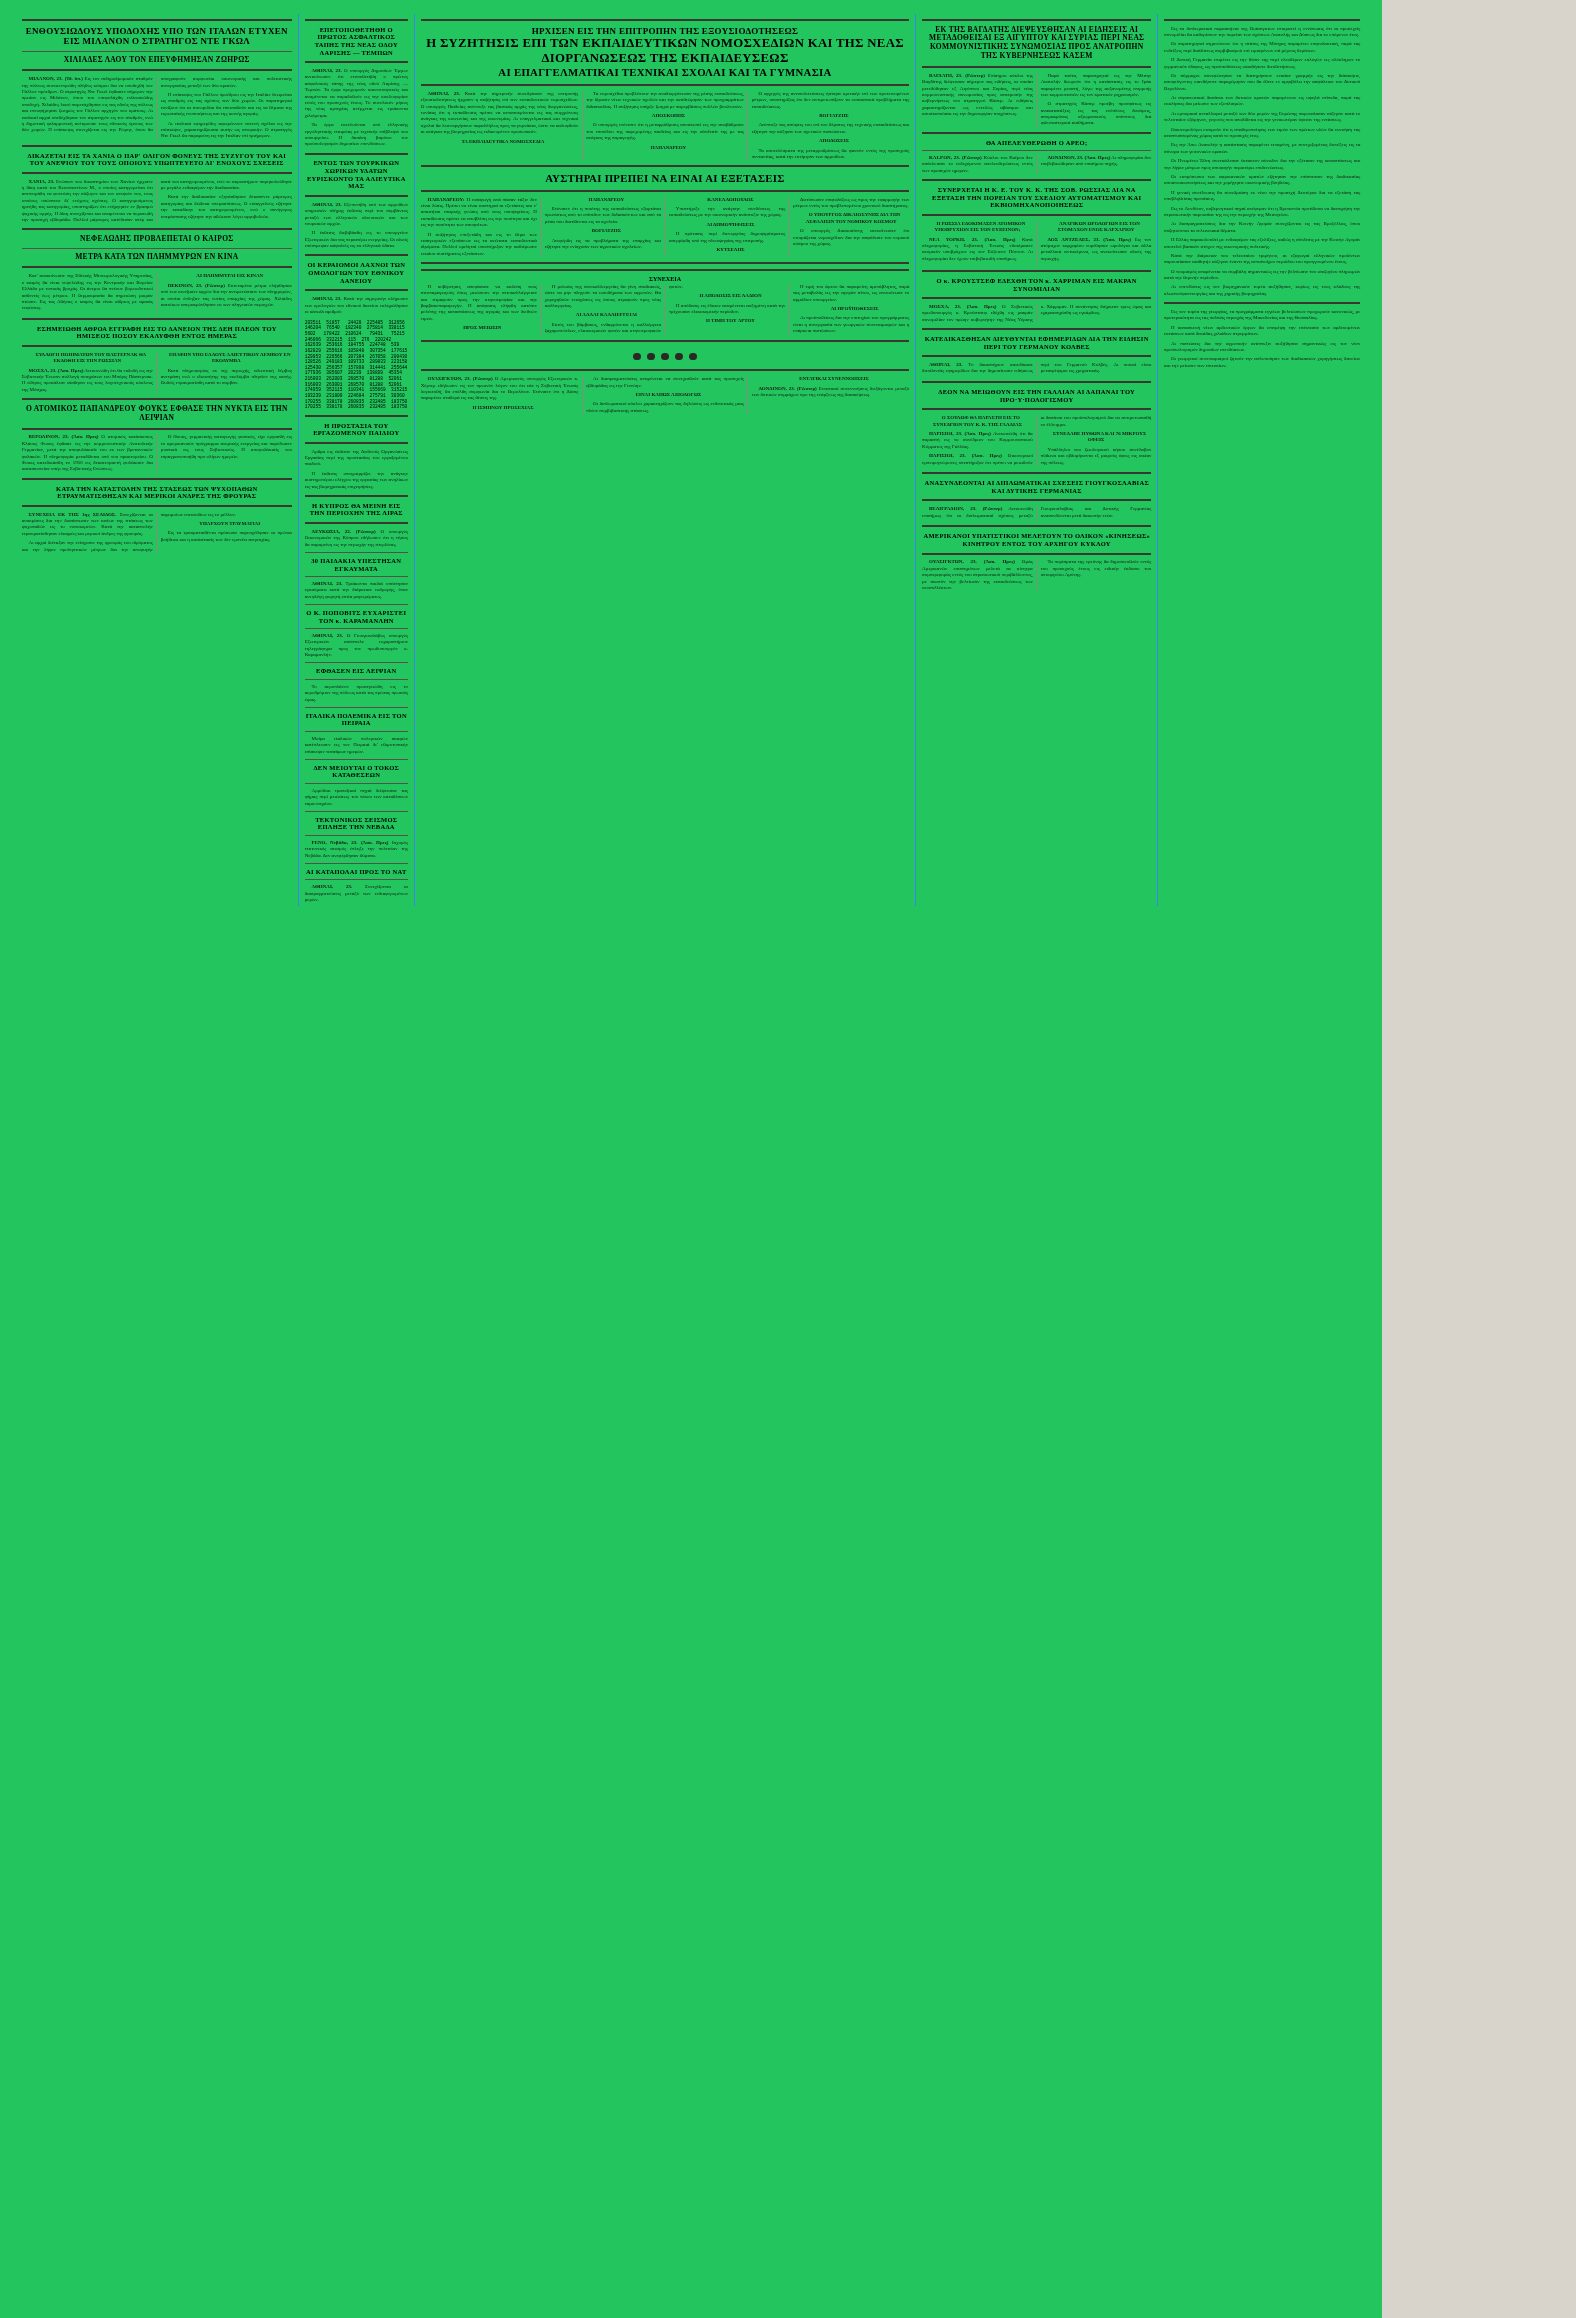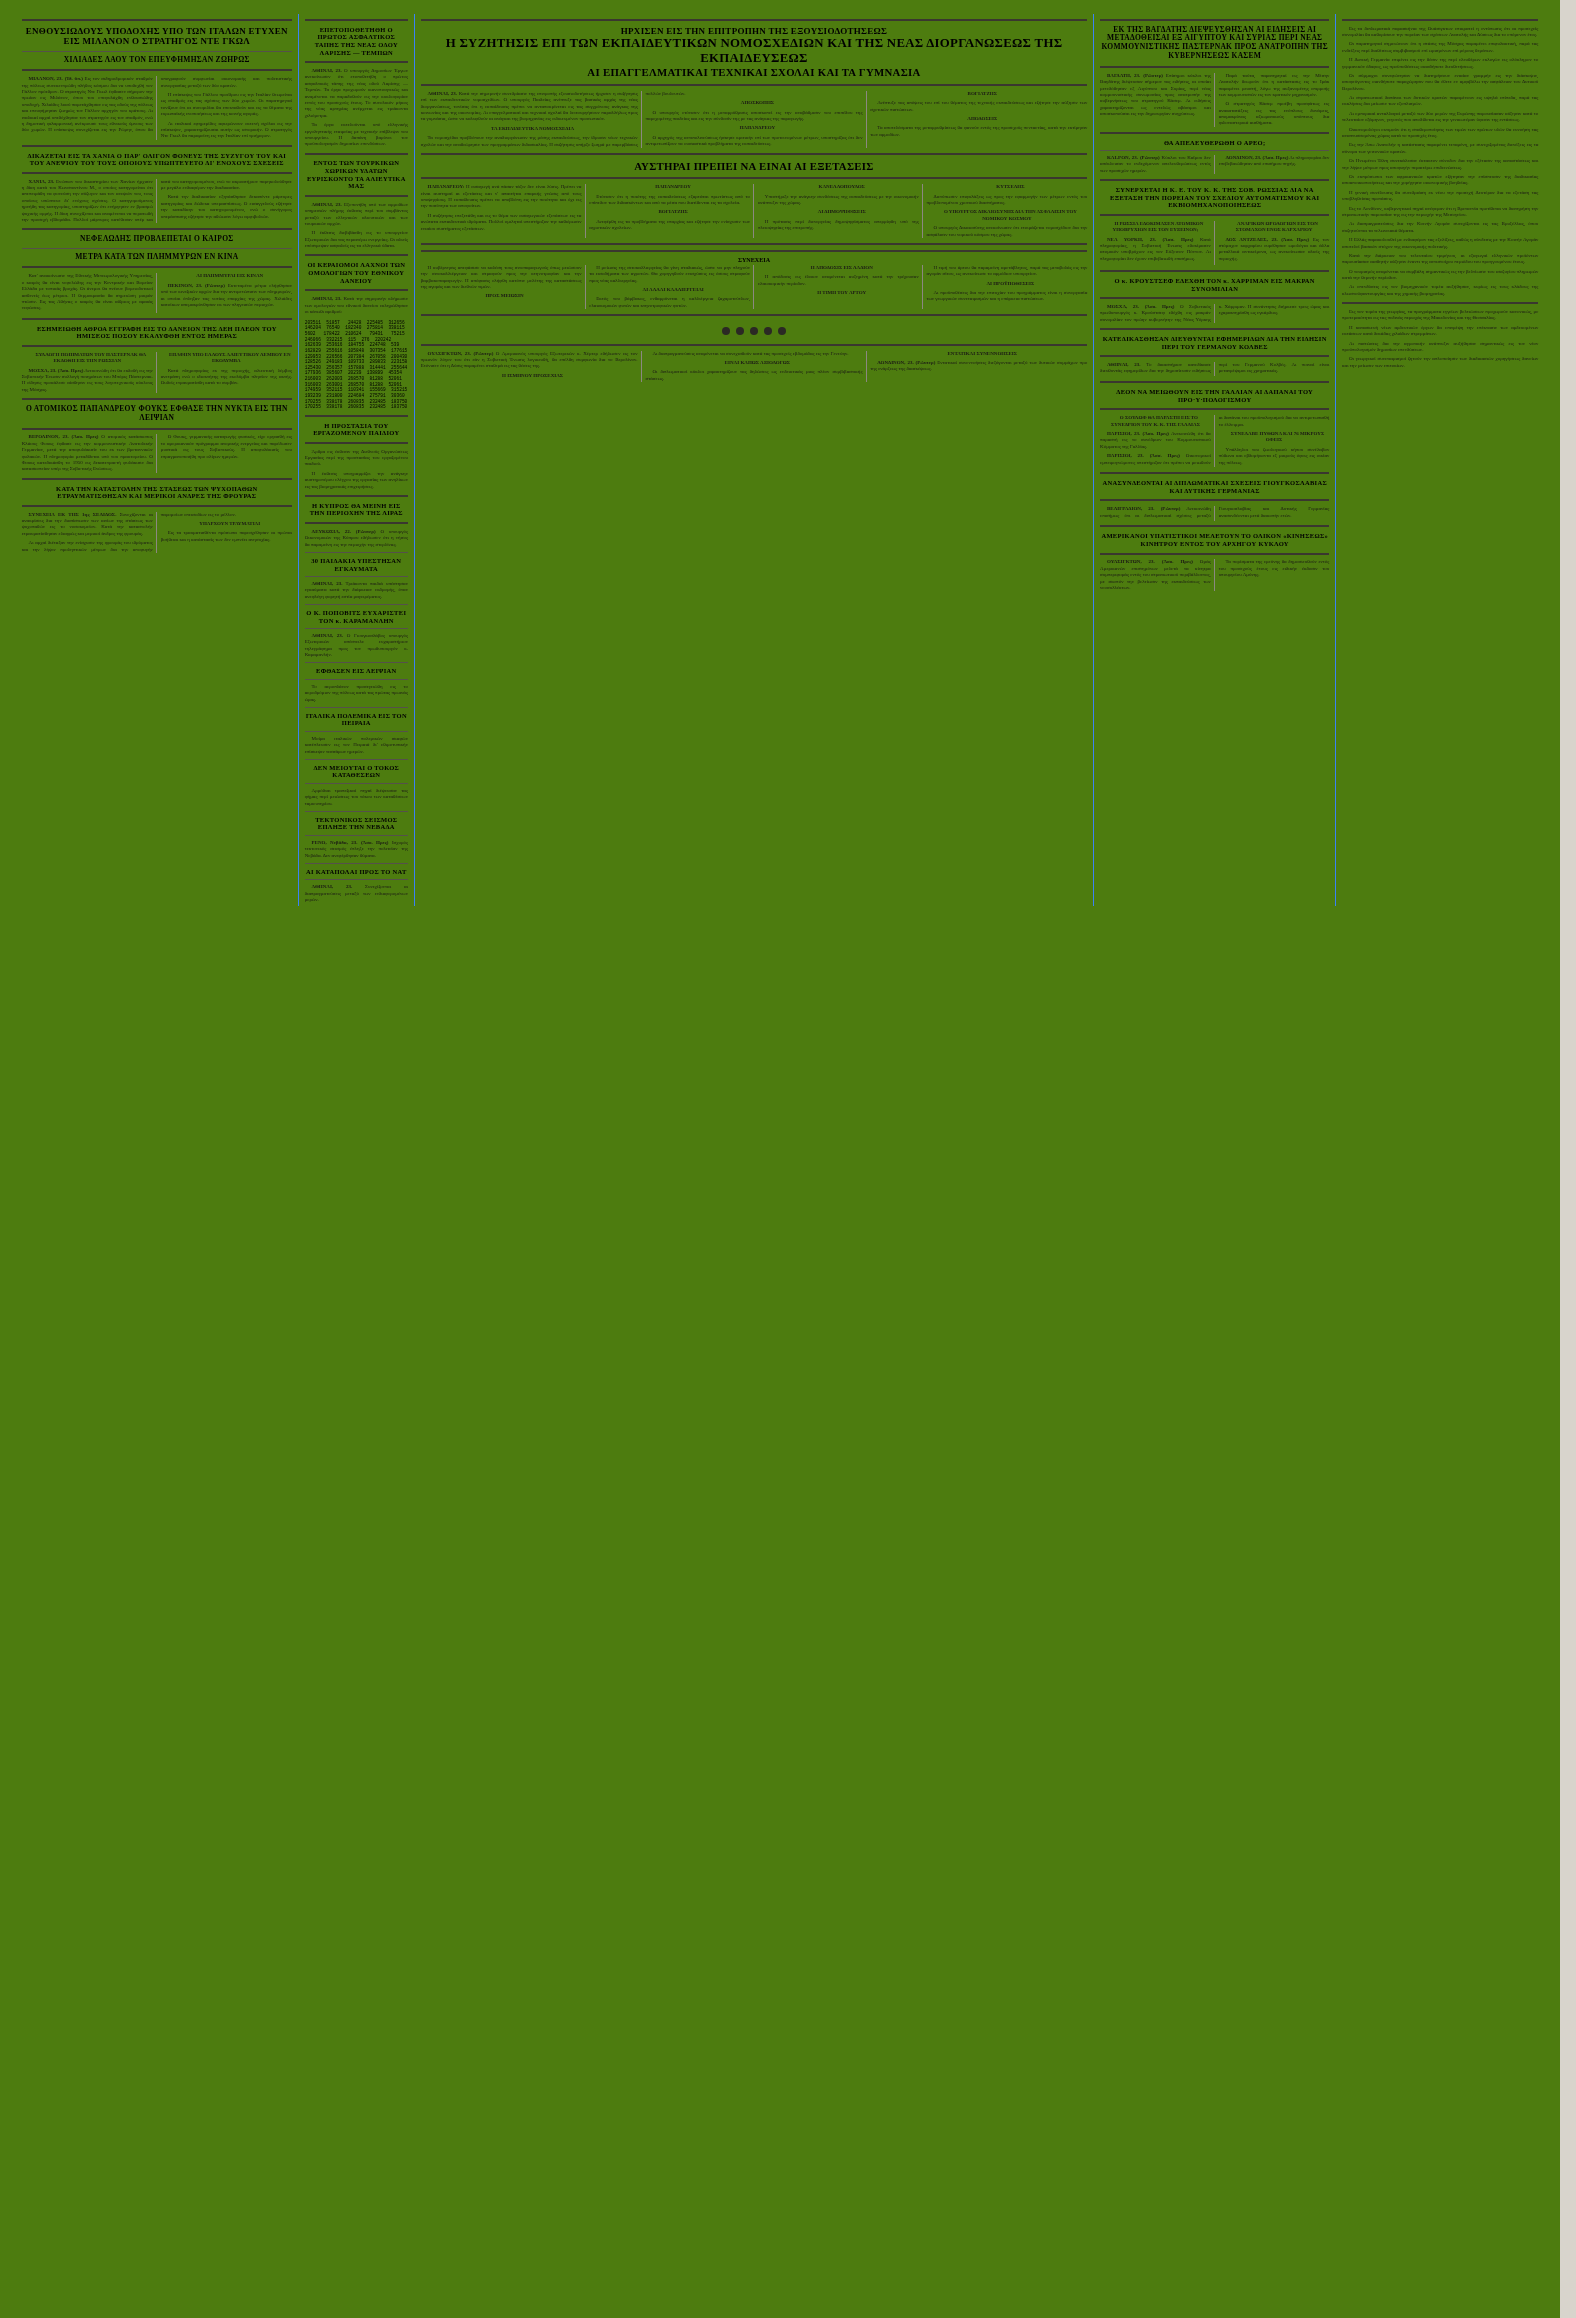--- a/index.html
+++ b/index.html
@@ -1,17 +1,17 @@
 <!DOCTYPE html>
 <html><head>
 <meta charset="utf-8">
 <style>
   html,body{margin:0;padding:0;background:#d8d4cc;}
   body{font-family:"Liberation Serif", serif;}
-  .page{width:1560px;height:2319px;background:#4d7c0f;position:relative;box-sizing:border-box;padding:13.8px 15.8px;}
+  .page{width:1382px;height:2319px;background:#22c55e;position:relative;box-sizing:border-box;padding:13.8px 15.8px;}
   .hl{font-weight:bold;text-align:center;letter-spacing:0.3px;line-height:1.18;}
   .rule{border-top:2px solid #3a372f;margin:4.9px 0 4.9px 0;}
   .rule-thin{border-top:1px solid #55514a;margin:3.9px 0;}
   .body{font-size:5px;line-height:1.28;text-align:justify;color:#1b1915;hyphens:auto;}
   .body p{margin:0 0 3px 0;text-indent:6.9px;}
   .cap{font-weight:bold;}
   .center{text-align:center;}
   .h2{font-size:12.8px;}
   .h3{font-size:10.8px;}
   .h4{font-size:9px;}
@@ -272,21 +272,21 @@
         <p>Αι διαπραγματεύσεις αναμένεται να συνεχισθούν κατά τας προσεχείς εβδομάδας εις την Γενεύην.</p>
         <p class="center cap">ΕΙΝΑΙ ΚΑΠΩΣ ΑΞΙΟΛΟΓΩΣ</p>
         <p>Οι διπλωματικοί κύκλοι χαρακτηρίζουν τας δηλώσεις ως ενδεικτικάς μιας πλέον συμβιβαστικής στάσεως.</p>
         <p class="center cap">ΕΝΤΑΤΙΚΑΙ ΣΥΝΕΝΝΟΗΣΕΙΣ</p>
         <p><span class="cap">ΛΟΝΔΙΝΟΝ, 23. (Ρώυτερ)</span> Εντατικαί συνεννοήσεις διεξάγονται μεταξύ των δυτικών συμμάχων προ της ενάρξεως της διασκέψεως.</p>
       </div>
     </div>
 
     <div class="cell vline">
       <div class="rule"></div>
-      <div class="hl h5">ΕΚ ΤΗΣ ΒΑΓΔΑΤΗΣ ΔΙΕΨΕΥΣΘΗΣΑΝ ΑΙ ΕΙΔΗΣΕΙΣ ΑΙ ΜΕΤΑΔΟΘΕΙΣΑΙ ΕΞ ΑΙΓΥΠΤΟΥ ΚΑΙ ΣΥΡΙΑΣ ΠΕΡΙ ΝΕΑΣ ΚΟΜΜΟΥΝΙΣΤΙΚΗΣ ΠΑΣΤΕΡΝΑΚ ΠΡΟΣ ΑΝΑΤΡΟΠΗΝ ΤΗΣ ΚΥΒΕΡΝΗΣΕΩΣ ΚΑΣΕΜ</div>
+      <div class="hl h5">ΕΚ ΤΗΣ ΒΑΓΔΑΤΗΣ ΔΙΕΨΕΥΣΘΗΣΑΝ ΑΙ ΕΙΔΗΣΕΙΣ ΑΙ ΜΕΤΑΔΟΘΕΙΣΑΙ ΕΞ ΑΙΓΥΠΤΟΥ ΚΑΙ ΣΥΡΙΑΣ ΠΕΡΙ ΝΕΑΣ ΚΟΜΜΟΥΝΙΣΤΙΚΗΣ ΣΥΝΩΜΟΣΙΑΣ ΠΡΟΣ ΑΝΑΤΡΟΠΗΝ ΤΗΣ ΚΥΒΕΡΝΗΣΕΩΣ ΚΑΣΕΜ</div>
       <div class="rule"></div>
       <div class="body two">
         <p><span class="cap">ΒΑΓΔΑΤΗ, 23. (Ρώυτερ)</span> <span>Επίσημοι κύκλοι της Βαγδάτης διέψευσαν σήμερον τας ειδήσεις, αι οποίαι μετεδόθησαν εξ Αιγύπτου και Συρίας, περί νέας κομμουνιστικής συνωμοσίας προς ανατροπήν της κυβερνήσεως του στρατηγού Κάσεμ. Αι ειδήσεις χαρακτηρίζονται ως εντελώς αβάσιμοι και αποσκοπούσαι εις την δημιουργίαν συγχύσεως.</span></p>
         <p>Παρά ταύτα, παρατηρηταί εις την Μέσην Ανατολήν θεωρούν ότι η κατάστασις εις το Ιράκ παραμένει ρευστή, λόγω της αυξανομένης επιρροής των κομμουνιστών εις τον κρατικόν μηχανισμόν.</p>
         <p>Ο στρατηγός Κάσεμ προέβη προσφάτως εις ανακατατάξεις εις τας ενόπλους δυνάμεις, απομακρύνας αξιωματικούς υπόπτους δια φιλοναστερικά αισθήματα.</p>
       </div>
 
       <div class="rule"></div>
       <div class="hl h6">ΘΑ ΑΠΕΛΕΥΘΕΡΩΘΗ Ο ΑΡΕΟ;</div>
       <div class="rule-thin"></div>

